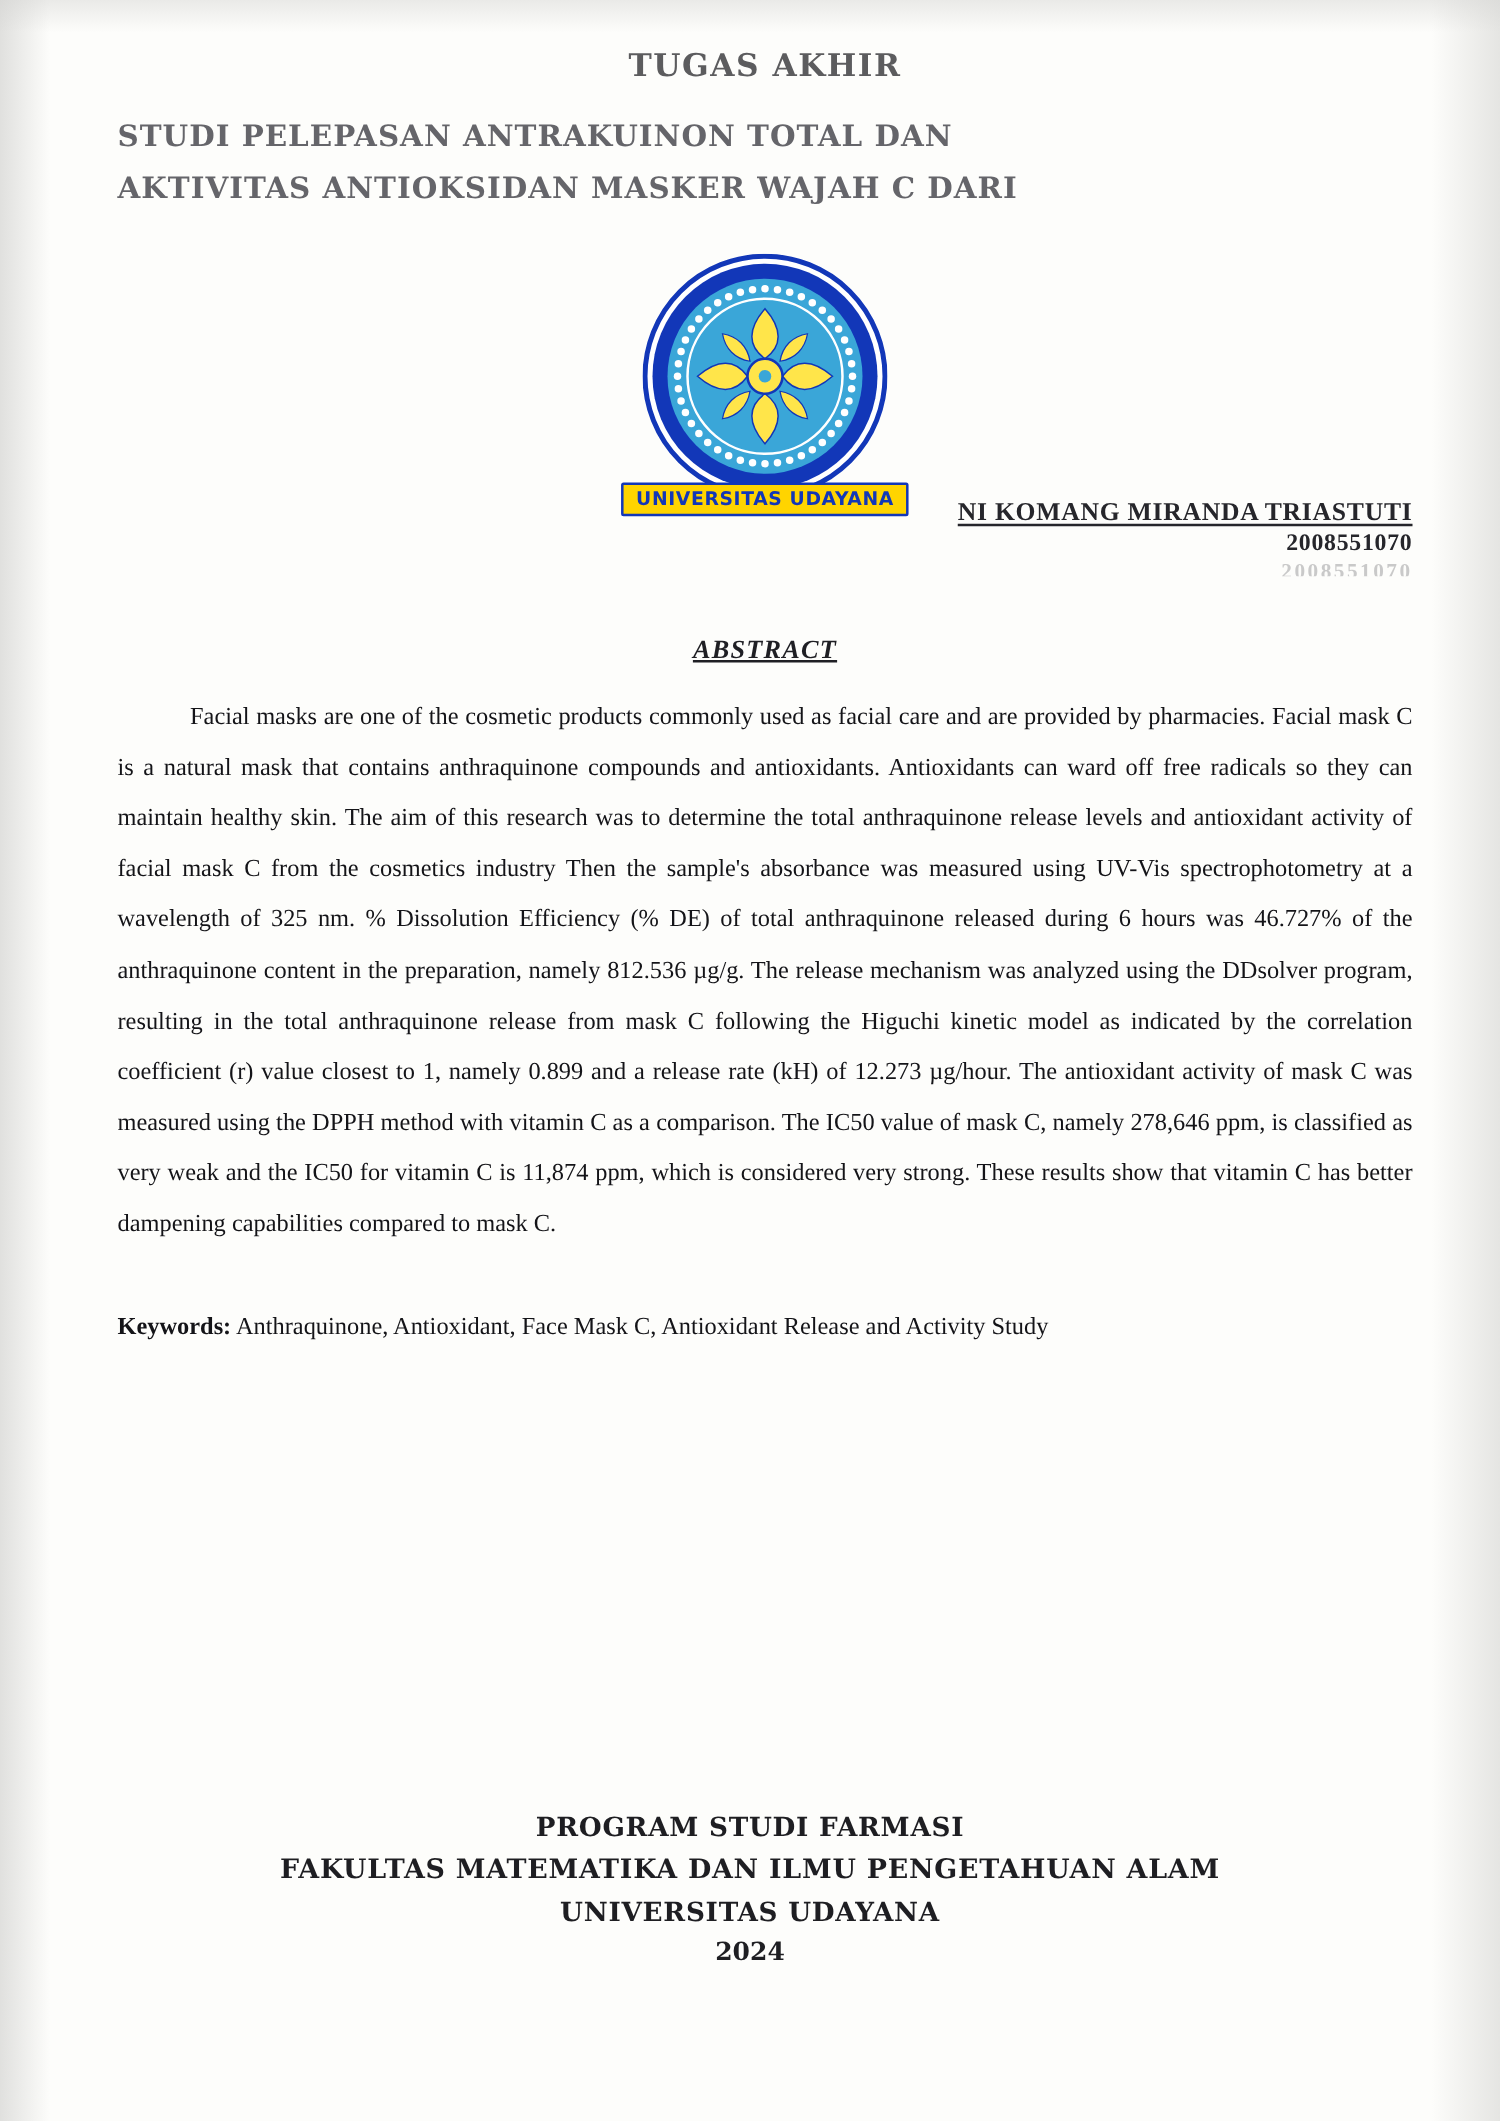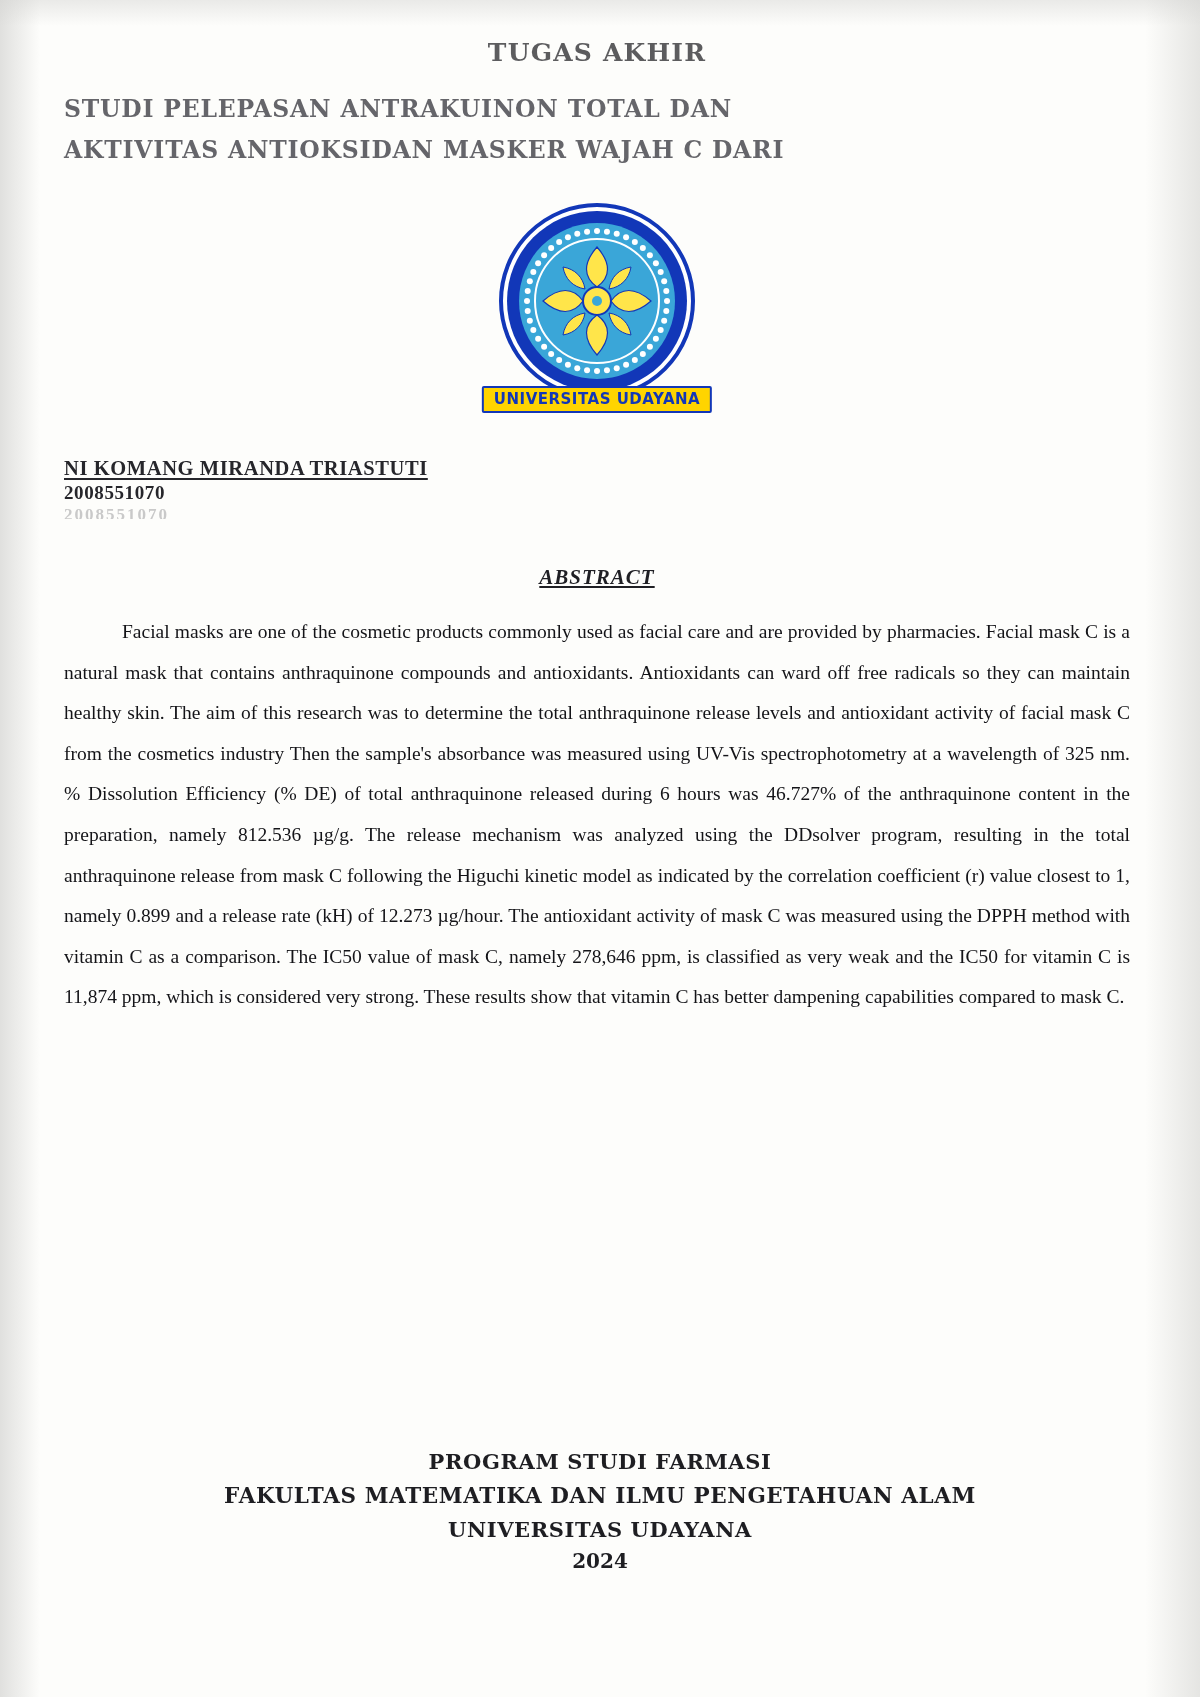--- a/index.html
+++ b/index.html
@@ -34,21 +34,21 @@
   .scan-shade-top {
     position: absolute;
     left: 0; top: 0;
     width: 100%; height: 26px;
     background: linear-gradient(to bottom, rgba(210,210,208,0.45), rgba(255,255,255,0));
     pointer-events: none;
   }
 
   .content {
     position: relative;
-    padding: 28px 70px 0 64px;
+    padding: 28px 70px 0 94px;
   }
 
   .doc-type {
     text-align: center;
     font-weight: bold;
     font-size: 25px;
     letter-spacing: 1.2px;
     color: #2f2f33;
     opacity: 0.78;
     margin-top: 10px;
@@ -91,22 +91,21 @@
     border-radius: 2px;
     font-family: "DejaVu Sans", sans-serif;
     font-weight: bold;
     font-size: 15px;
     letter-spacing: 0.5px;
     color: #1237b8;
     white-space: nowrap;
   }
 
   .author-block {
-    text-align: left;
-    margin-top: 58px;
+    text-align: right;
   }
   .author-name {
     font-weight: bold;
     font-size: 20.5px;
     letter-spacing: 0.6px;
     text-decoration: underline;
     text-underline-offset: 3px;
     color: #26262b;
   }
   .author-id {
@@ -267,20 +266,23 @@
     <div class="author-block">
       <div class="author-name">NI KOMANG MIRANDA TRIASTUTI</div>
       <div class="author-id">2008551070</div>
       <div class="author-ghost">2008551070</div>
     </div>
 
     <div class="abstract-heading">ABSTRACT</div>
 
     <div class="abstract-body">Facial masks are one of the cosmetic products commonly used as facial care and are provided by pharmacies. Facial mask C is a natural mask that contains anthraquinone compounds and antioxidants. Antioxidants can ward off free radicals so they can maintain healthy skin. The aim of this research was to determine the total anthraquinone release levels and antioxidant activity of facial mask C from the cosmetics industry Then the sample's absorbance was measured using UV-Vis spectrophotometry at a wavelength of 325 nm. % Dissolution Efficiency (% DE) of total anthraquinone released during 6 hours was 46.727% of the anthraquinone content in the preparation, namely 812.536 µg/g. The release mechanism was analyzed using the DDsolver program, resulting in the total anthraquinone release from mask C following the Higuchi kinetic model as indicated by the correlation coefficient (r) value closest to 1, namely 0.899 and a release rate (kH) of 12.273 µg/hour. The antioxidant activity of mask C was measured using the DPPH method with vitamin C as a comparison. The IC50 value of mask C, namely 278,646 ppm, is classified as very weak and the IC50 for vitamin C is 11,874 ppm, which is considered very strong. These results show that vitamin C has better dampening capabilities compared to mask C.</div>
 
+    <div class="keywords">
+      <b>Keywords:</b><span> Anthraquinone, Antioxidant, Face Mask C, Antioxidant Release and Activity Study</span>
+    </div>
 
   </div>
 
   <div class="footer">
     <div class="footer-line">PROGRAM STUDI FARMASI</div>
     <div class="footer-line wide">FAKULTAS MATEMATIKA DAN ILMU PENGETAHUAN ALAM</div>
     <div class="footer-line">UNIVERSITAS UDAYANA</div>
     <div class="footer-year">2024</div>
   </div>
 

